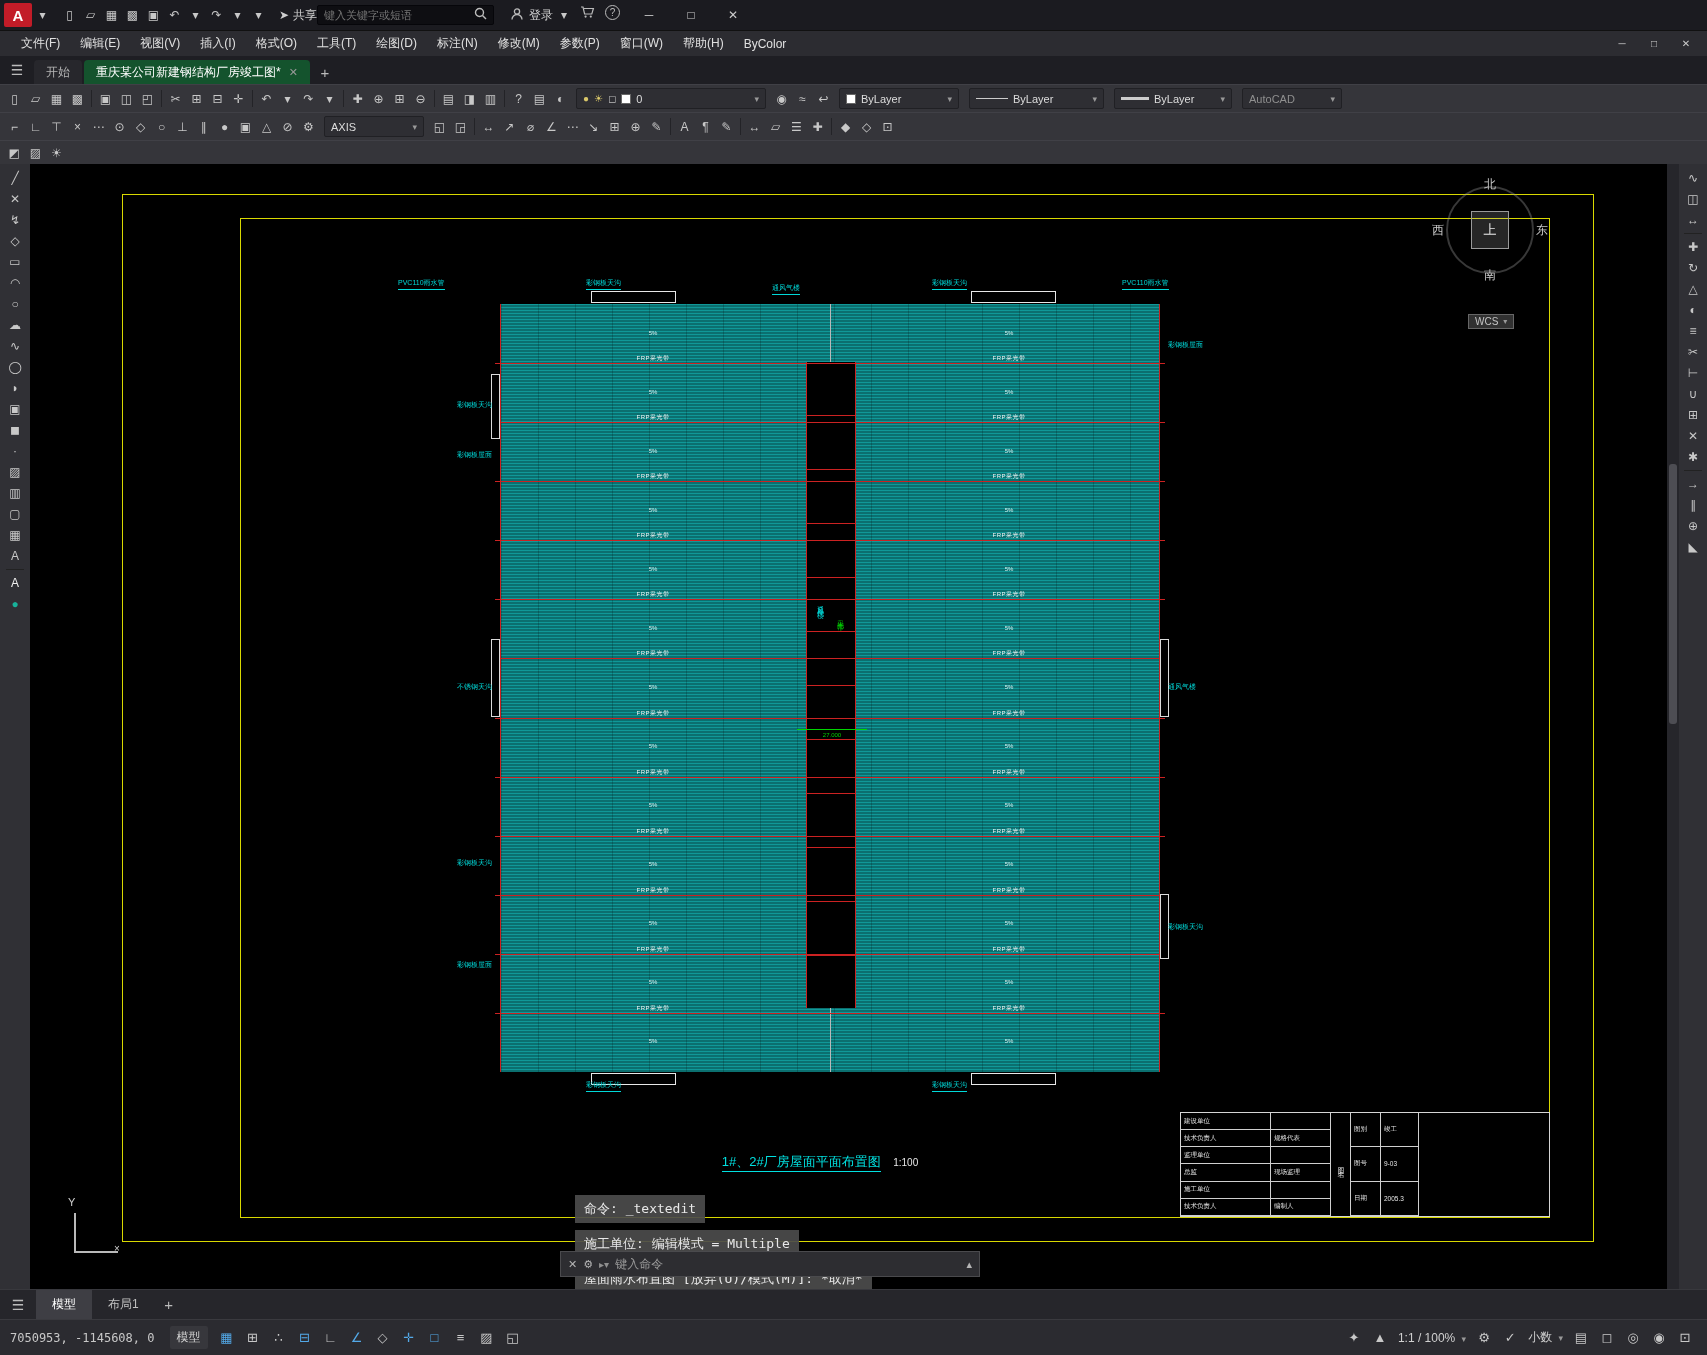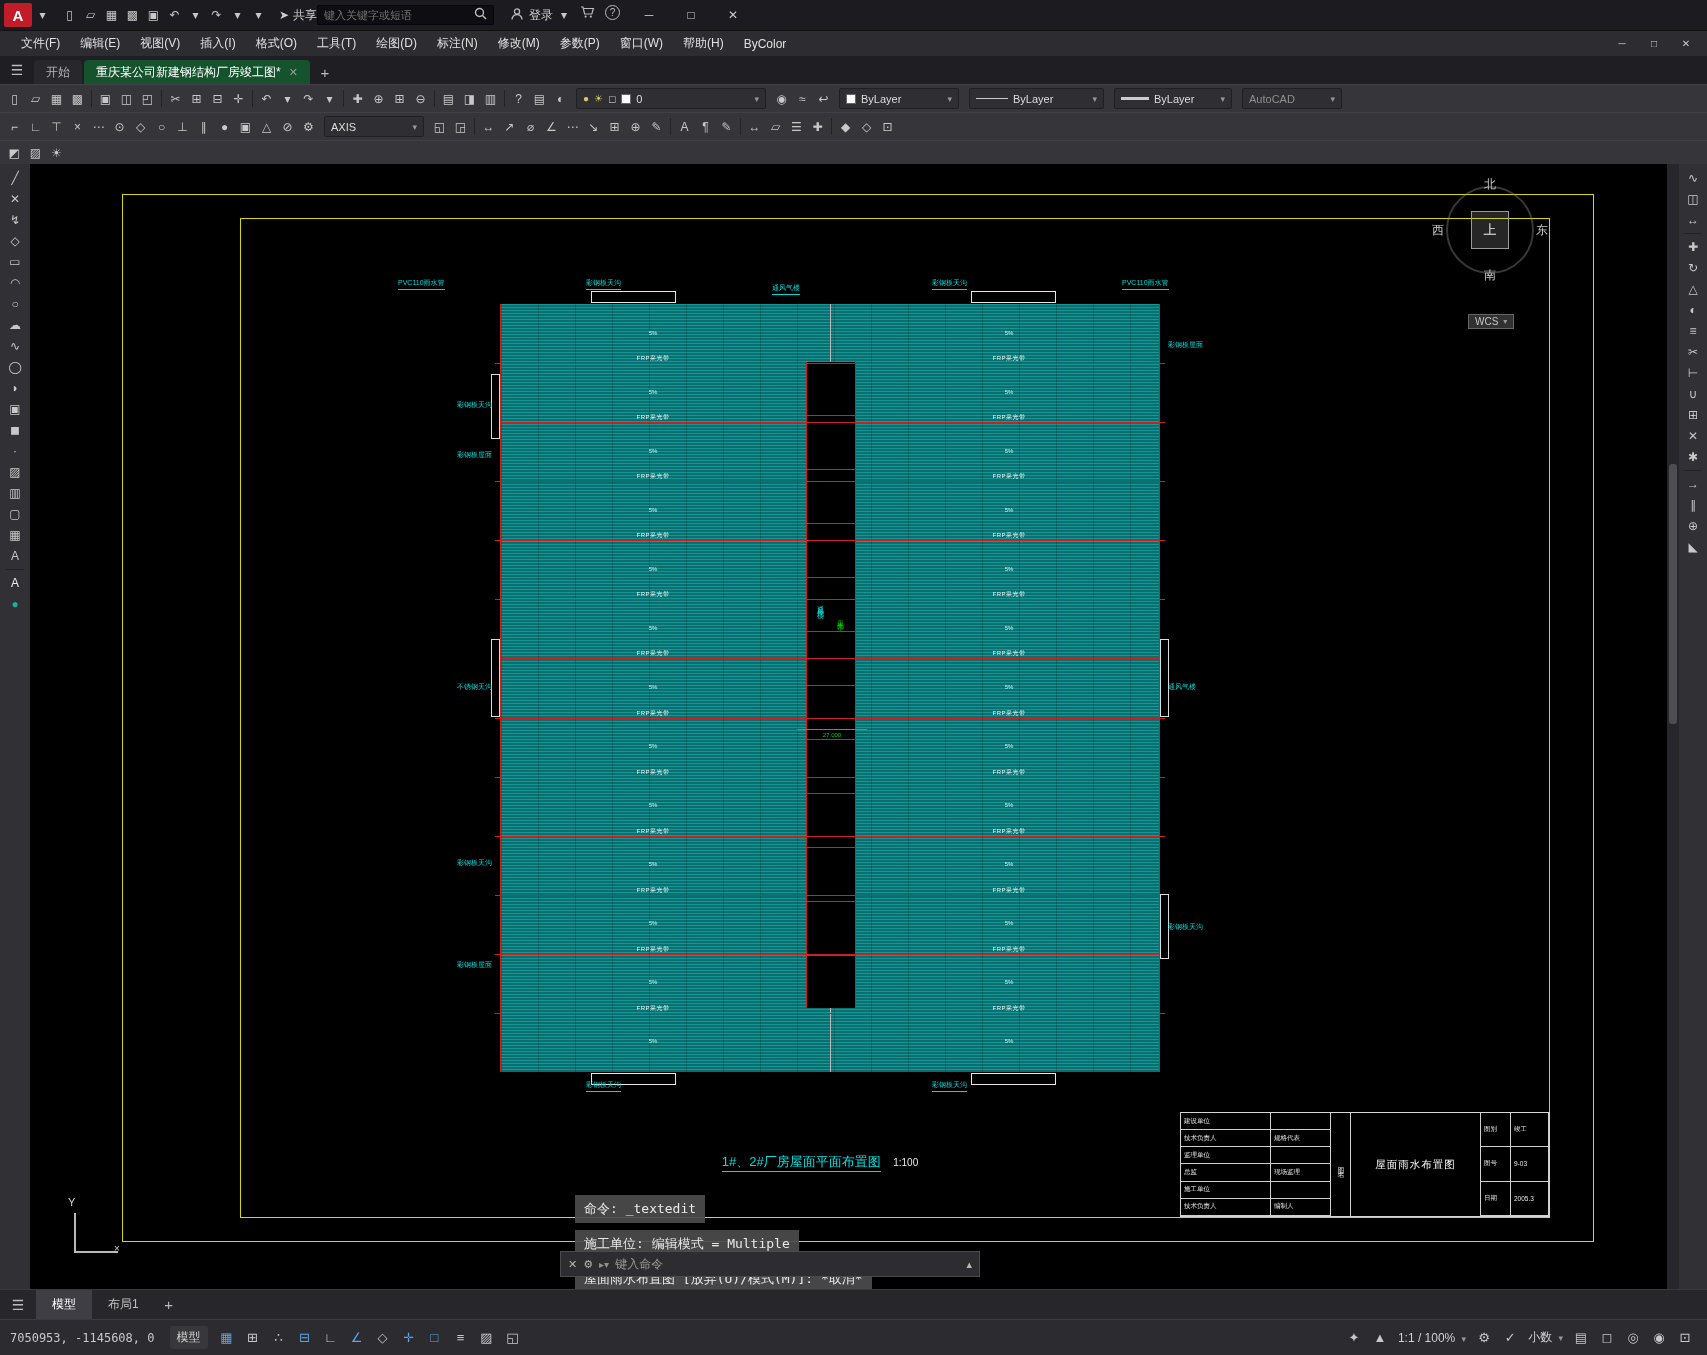--- a/index.html
+++ b/index.html
@@ -513,21 +513,20 @@
             <div class="tb-cell">监理单位</div>
             <div class="tb-cell"></div>
             <div class="tb-cell">总监</div>
             <div class="tb-cell">现场监理</div>
             <div class="tb-cell">施工单位</div>
             <div class="tb-cell"></div>
             <div class="tb-cell">技术负责人</div>
             <div class="tb-cell">编制人</div>
           </div>
         <div class="tb-namecol">图名</div>
-        <div class="tb-big">屋面雨水布置图</div>
         <div class="tb-right">
             <div class="tb-cell">图别</div>
             <div class="tb-cell">竣工</div>
             <div class="tb-cell">图号</div>
             <div class="tb-cell">9-03</div>
             <div class="tb-cell">日期</div>
             <div class="tb-cell">2005.3</div>
           </div>
       </div>
 

